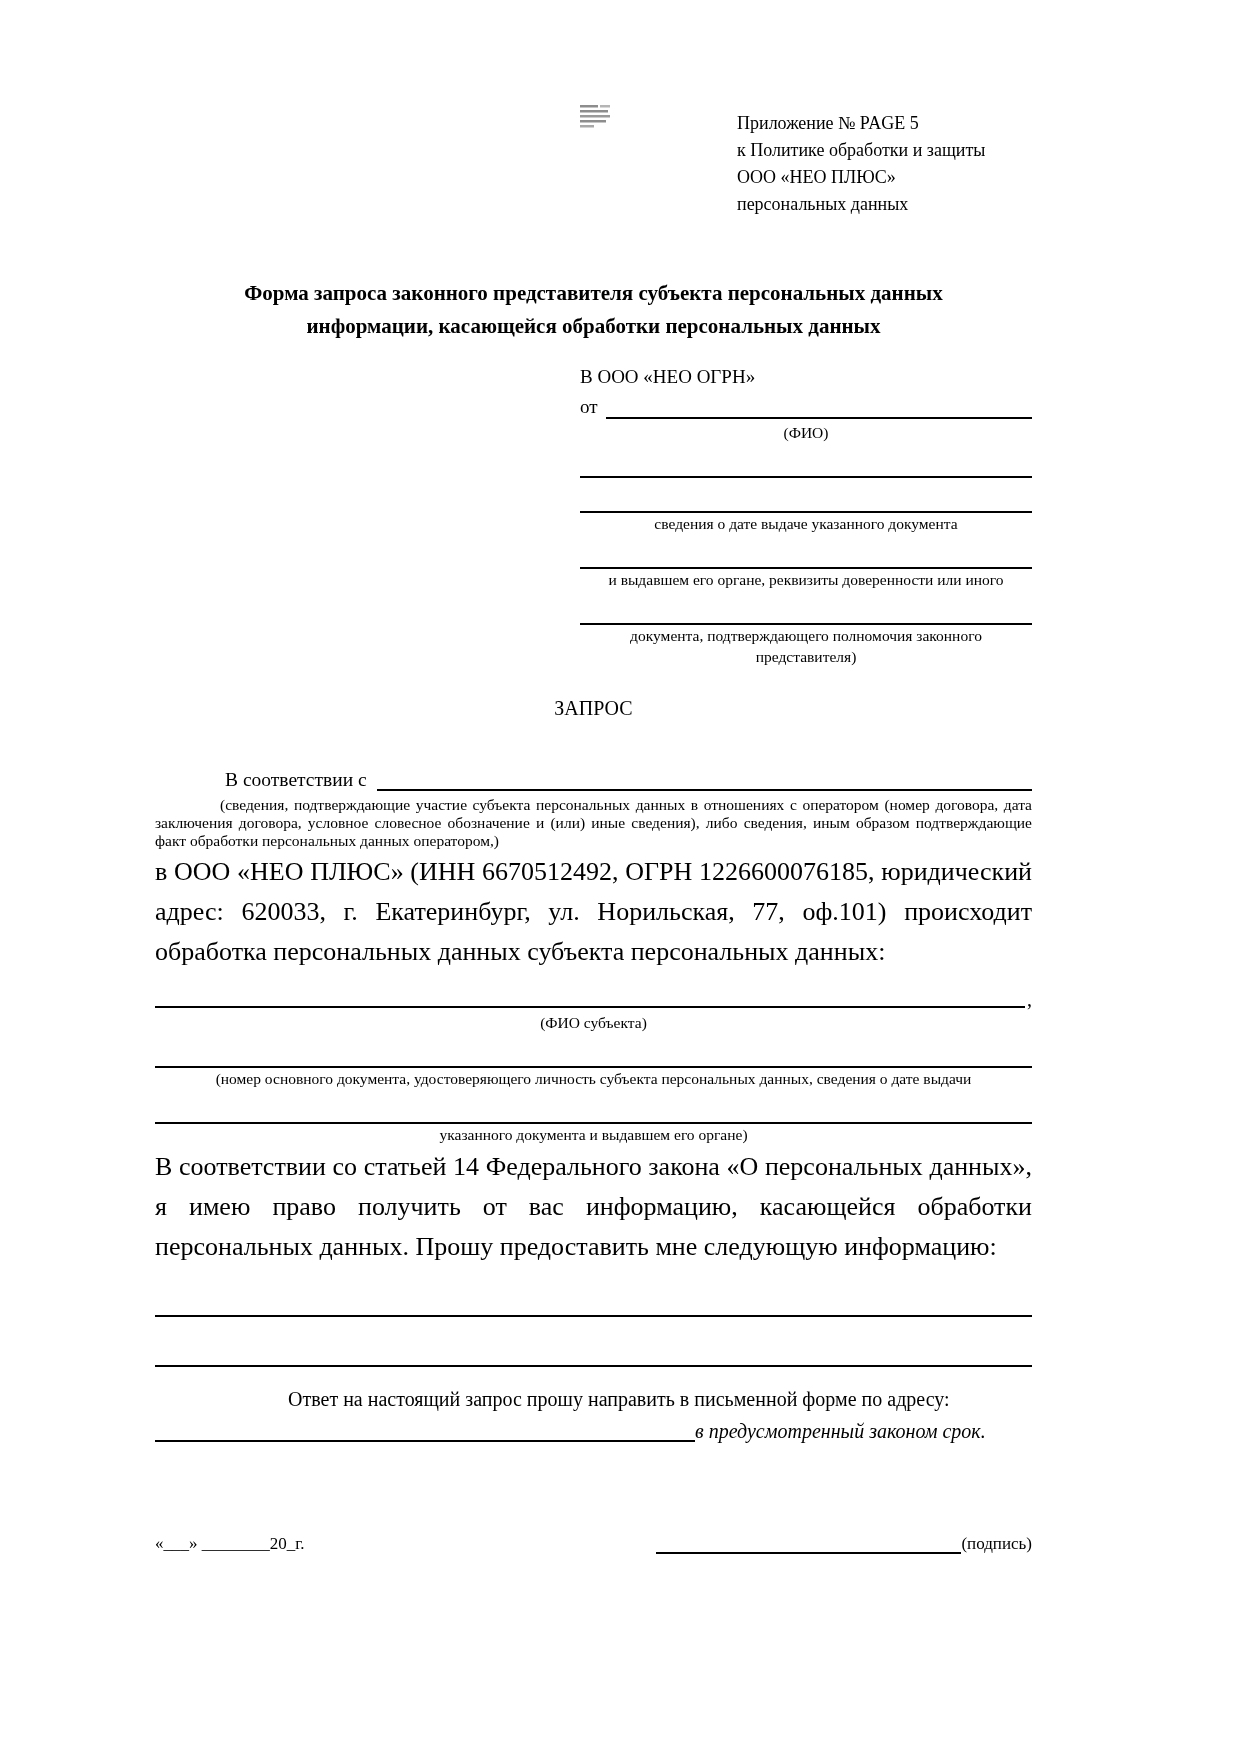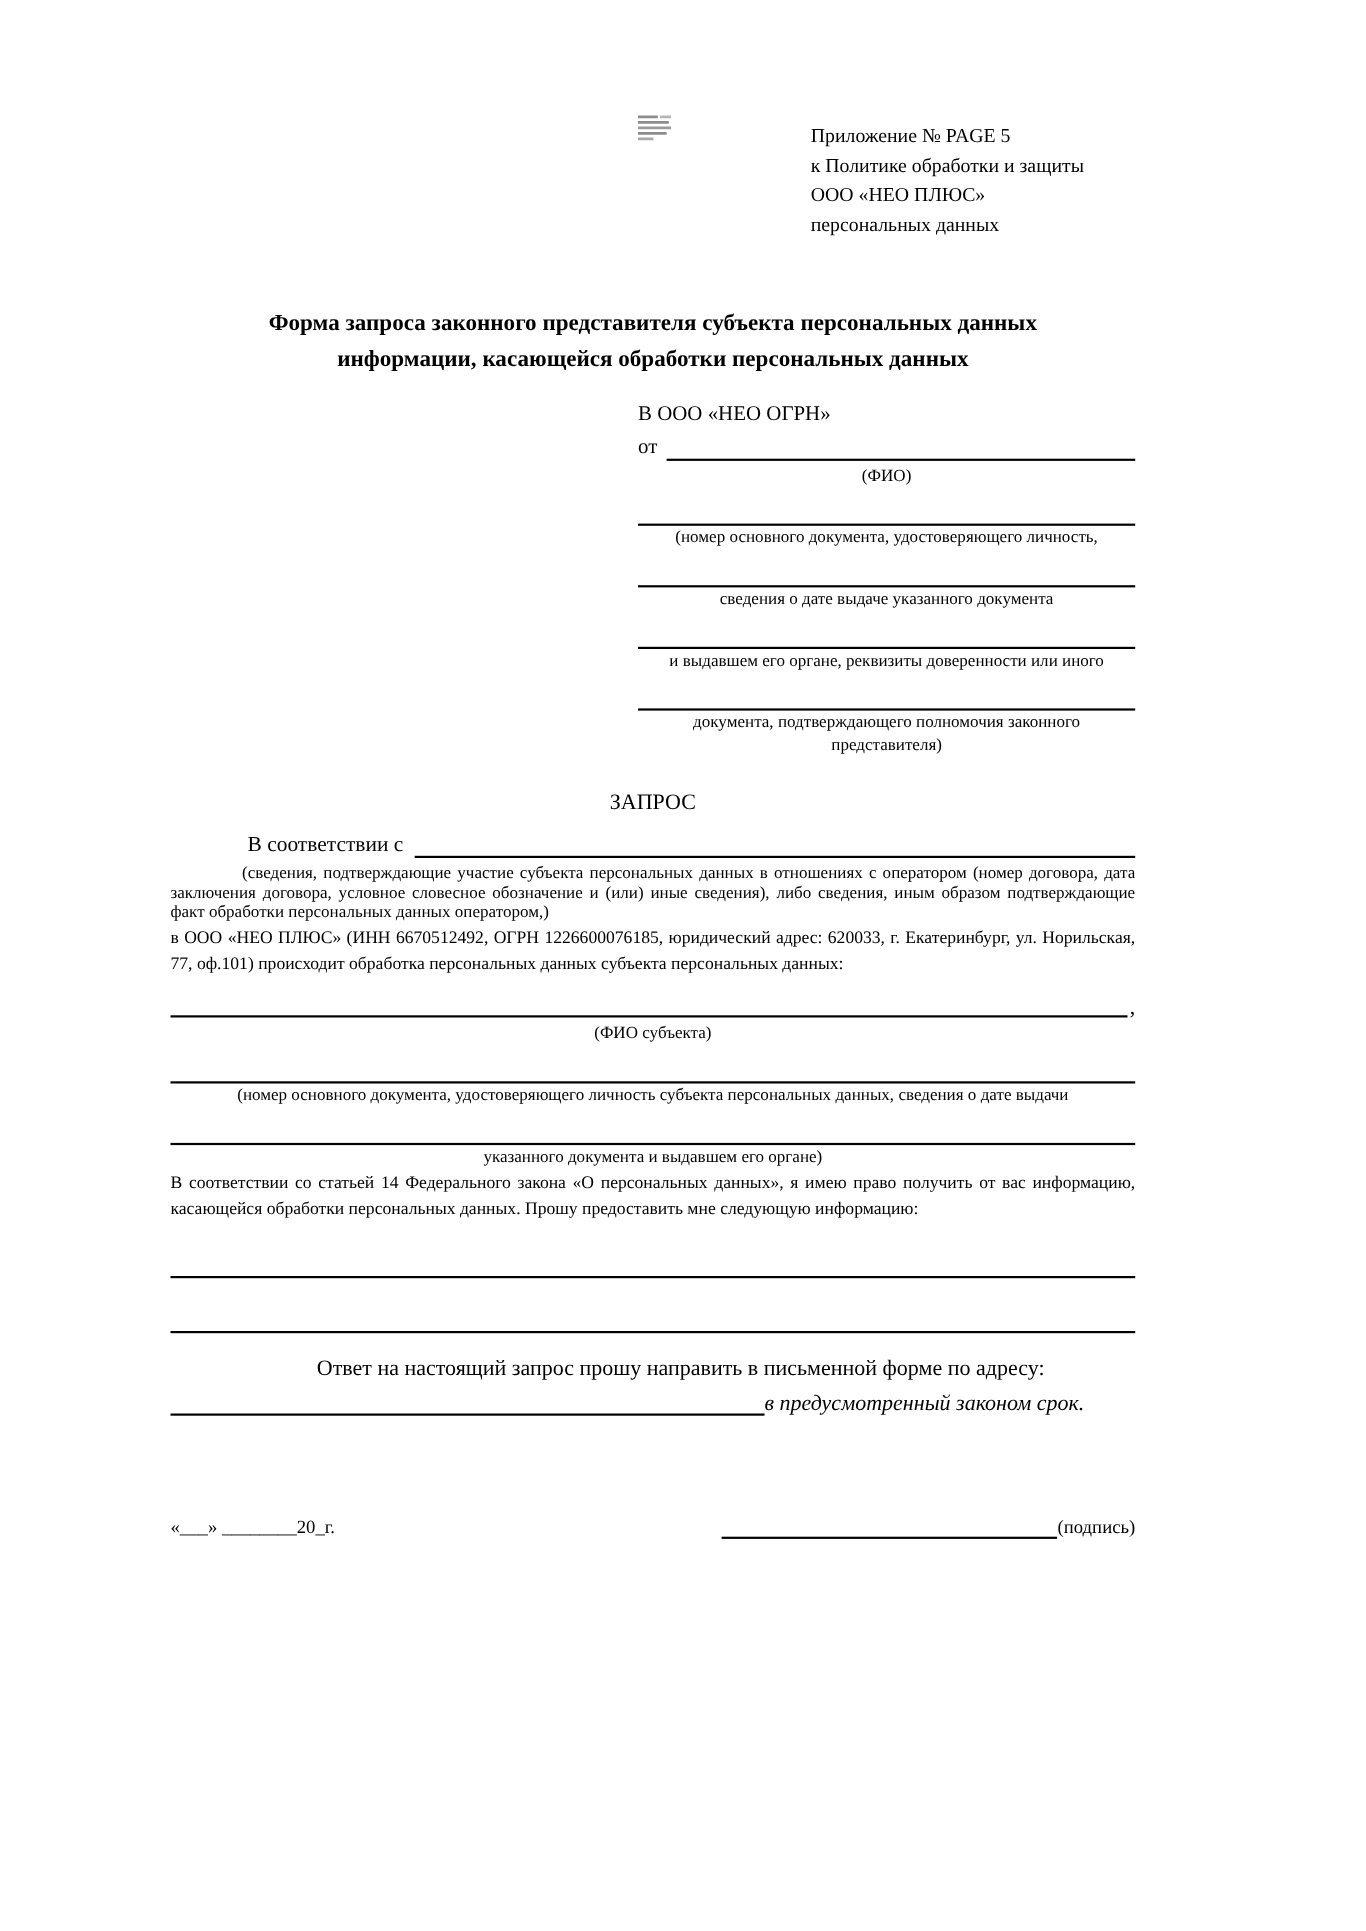--- a/index.html
+++ b/index.html
@@ -38,29 +38,29 @@
   }
   .blank {
     height:22px; margin-top:11px;
     border-bottom:2px solid #000;
   }
   .req-heading {
     margin-top:26px; text-align:center;
     font-size:20px; line-height:30px;
   }
   .accordance { display:flex; margin-top:10px; font-size:19.5px; line-height:30px; }
-  .accordance .label { padding-left:70px; white-space:nowrap; }
+  .accordance .label { padding-left:70px; white-space:nowrap;margin-top:32px; }
   .accordance .fill { flex:1; border-bottom:2px solid #000; margin-left:10px; margin-bottom:4px; }
   .fine {
     font-size:15.5px; line-height:18px;
     text-align:justify; text-indent:65px;
     margin-top:1px;
   }
   .para {
-    font-size:16px; line-height:24px;
+    font-size:26px; line-height:40px;
     text-align:justify;
     margin-top:2px;
   }
   .subject-row { display:flex; margin-top:14px; font-size:20px; line-height:26px; }
   .subject-row .fill { flex:1; border-bottom:2px solid #000; margin-bottom:4px; }
   .subject-row .comma { padding-left:2px; }
   .blank-wide { height:0; border-bottom:2px solid #000; margin-top:48px; }
   .reply-para {
     margin-top:16px;
     font-size:20px; line-height:32px;
@@ -107,21 +107,20 @@
 
   <div class="addressee">
     <div>В ООО «НЕО ОГРН»</div>
     <div class="addr-from">
       <span>от</span>
       <span class="fill"></span>
     </div>
     <div class="cap">(ФИО)</div>
 
     <div class="blank"></div>
-    <div class="cap">(номер основного документа, удостоверяющего личность,</div>
 
     <div class="blank"></div>
     <div class="cap">сведения о дате выдаче указанного документа</div>
 
     <div class="blank"></div>
     <div class="cap">и выдавшем его органе, реквизиты доверенности или иного</div>
 
     <div class="blank"></div>
     <div class="cap">документа, подтверждающего полномочия законного представителя)</div>
   </div>

